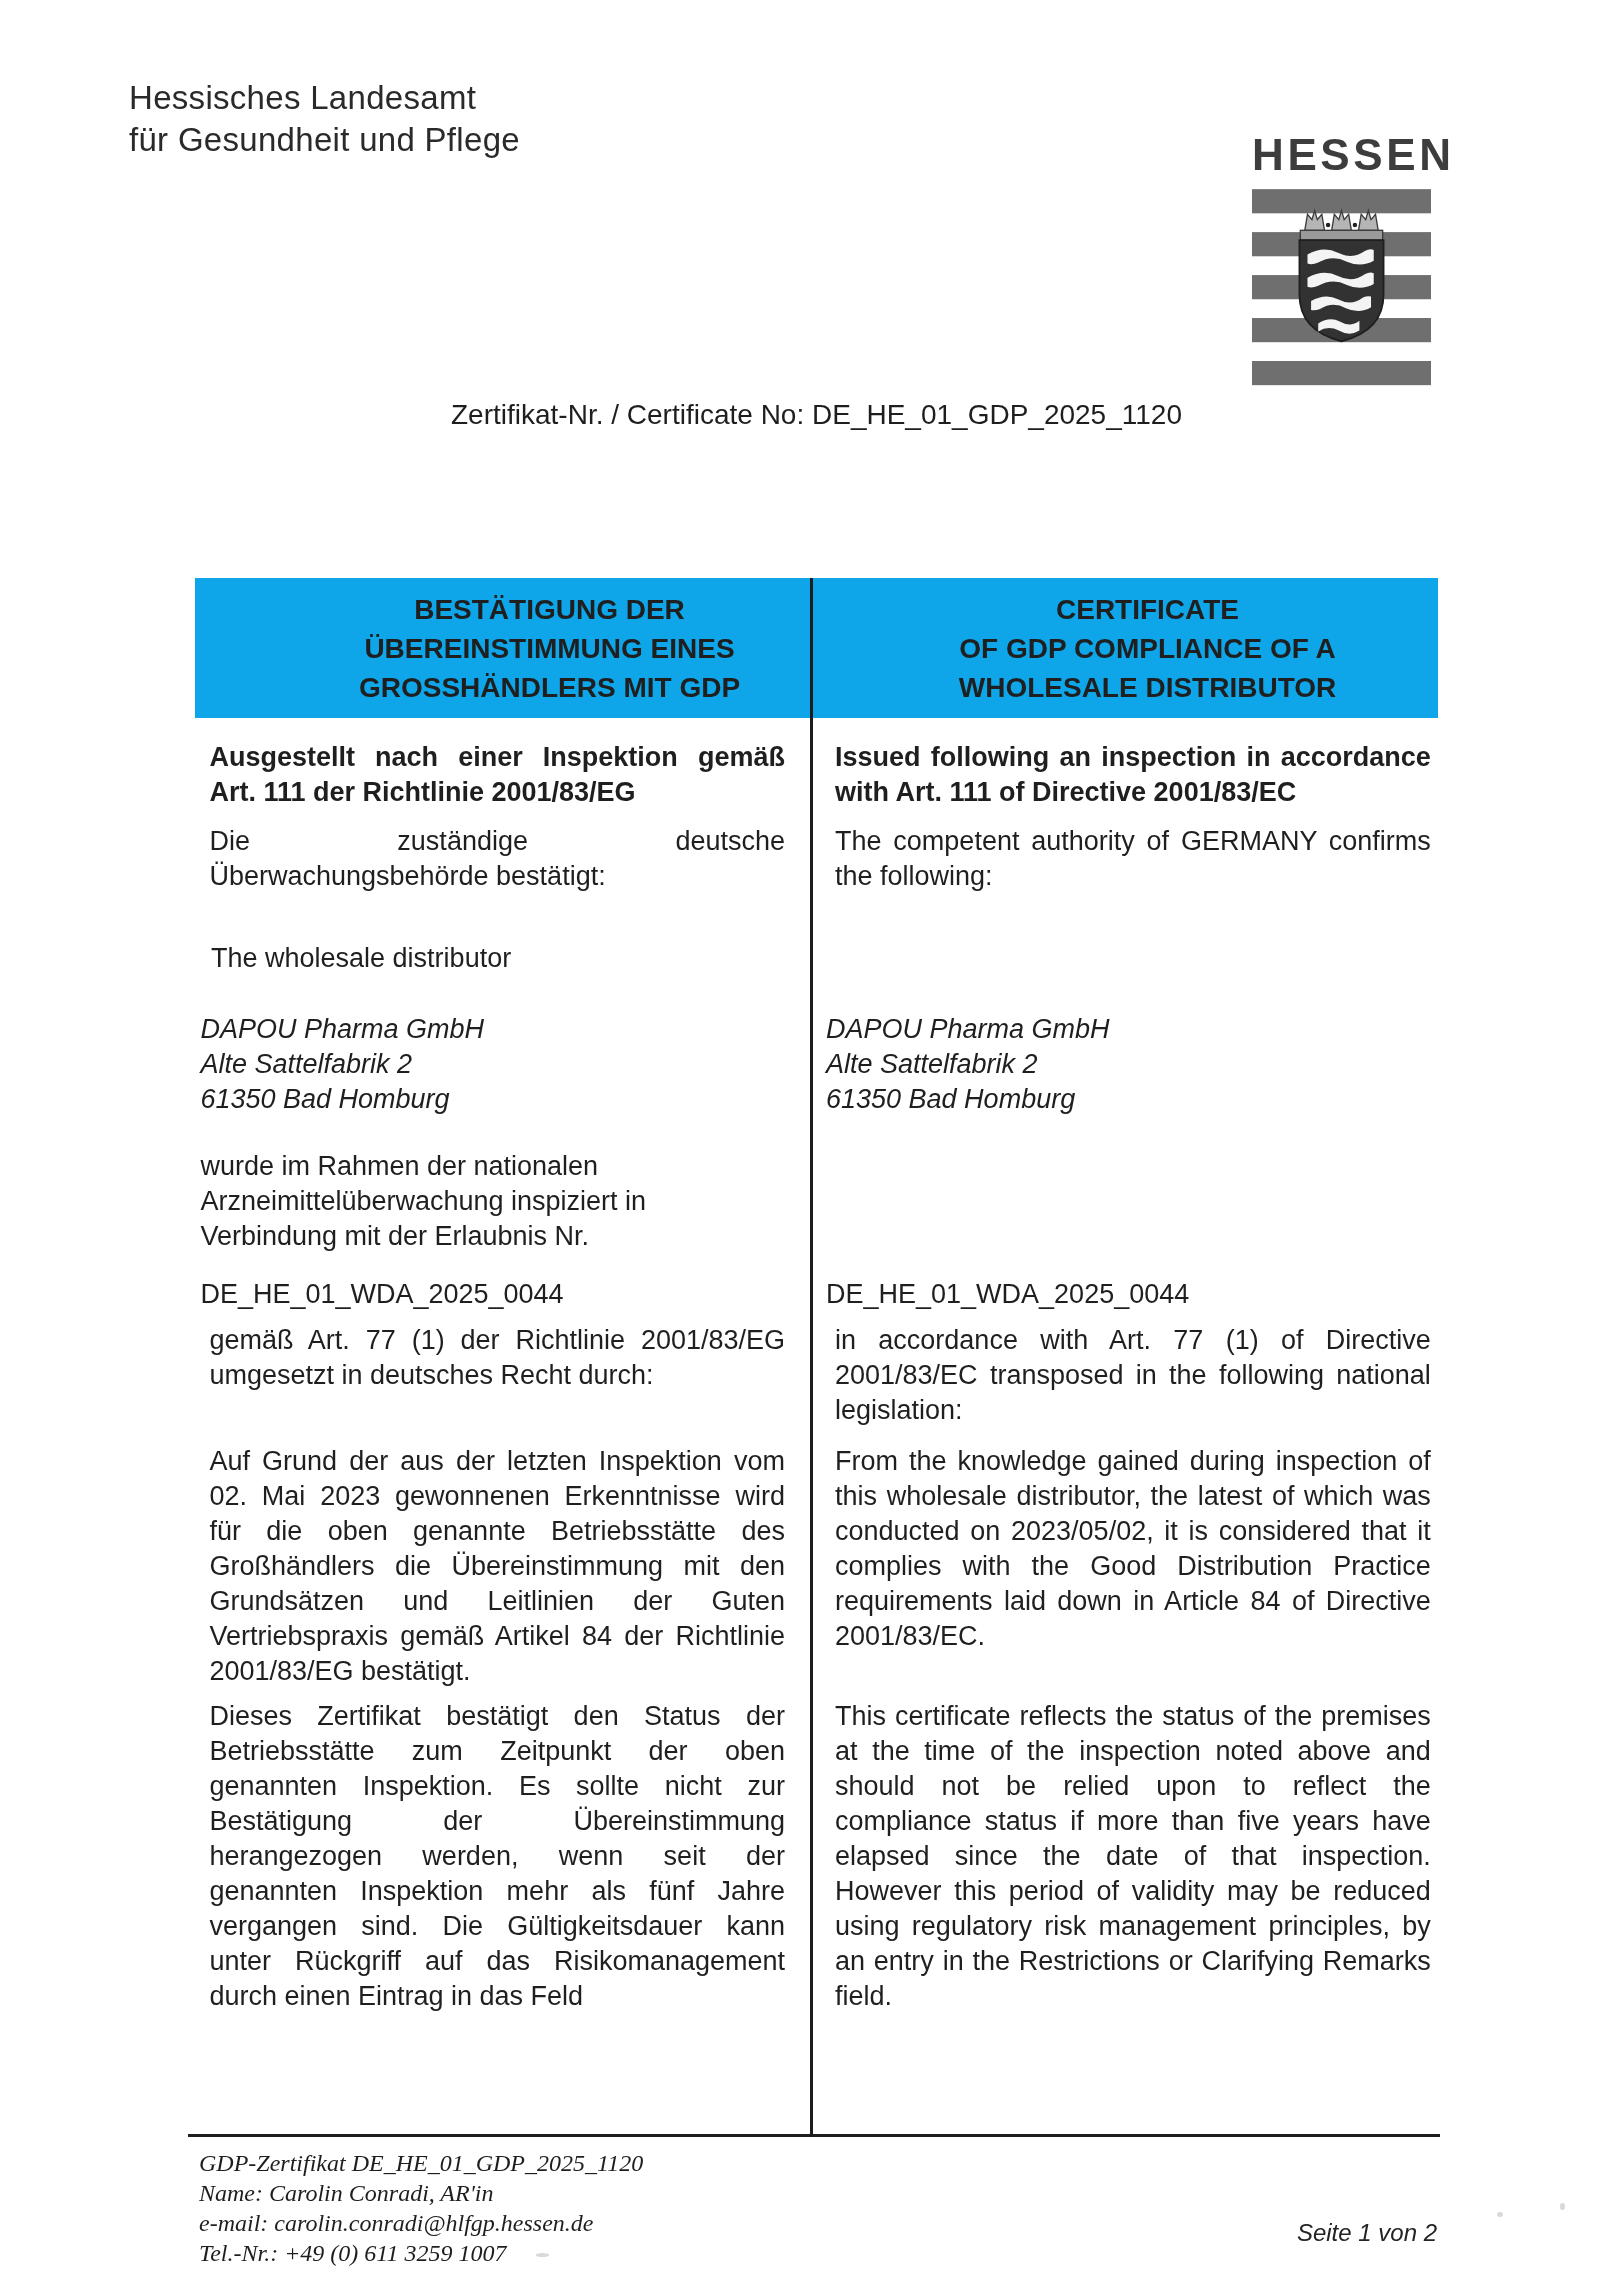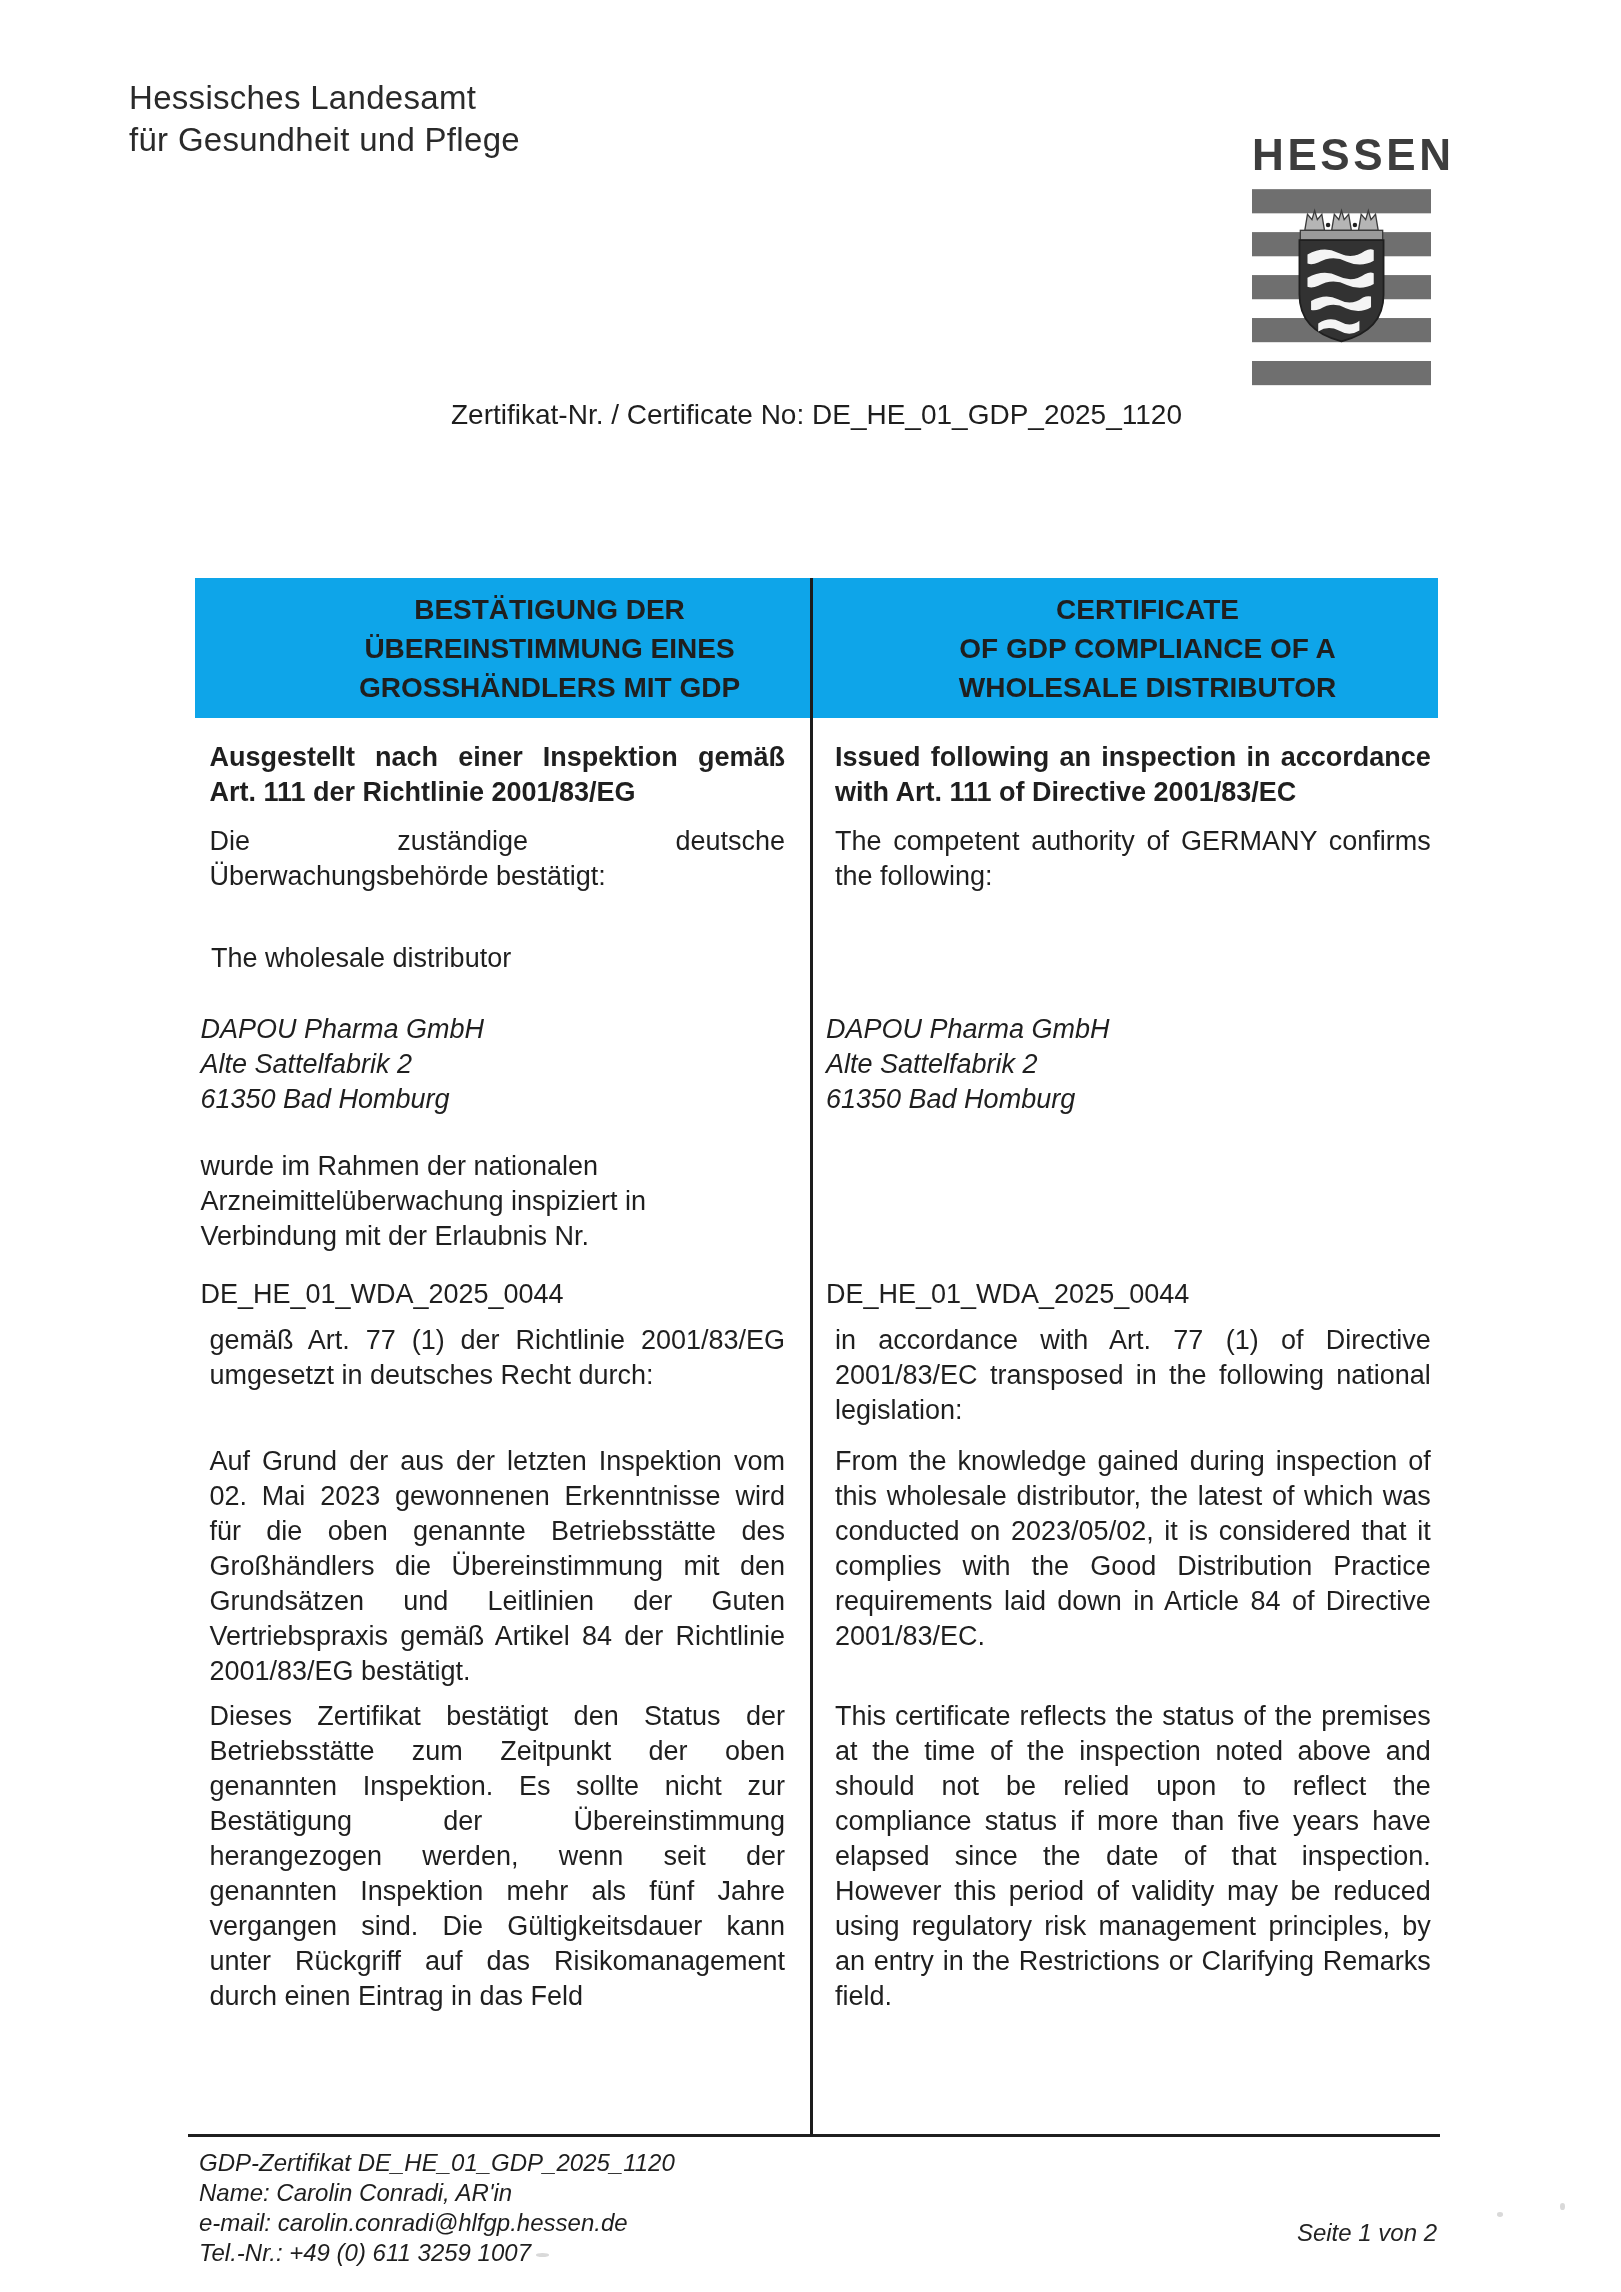--- a/index.html
+++ b/index.html
@@ -65,21 +65,21 @@
   .r-compliance{margin-top:16px;}
   .r-validity{margin-top:10.7px;}
 
   
   .bottom-rule{
     position:absolute;left:188px;top:2134px;width:1252px;height:2.7px;
     background:#1f1f1f;
   }
   .footer-block{
     position:absolute;left:199px;top:2148px;
-    font-style:italic;font-size:24px;line-height:30px;color:#1e1e1e;
+    font-style:italic;font-size:24px;line-height:30px;color:#1e1e1e;font-family:Liberation Serif, serif;
   }
   .page-number{
     position:absolute;right:184px;top:2219px;
     font-style:italic;font-size:24px;color:#242424;
   }
   .speck{position:absolute;background:#b9b9b9;border-radius:50%;opacity:.55;}
 </style>
 </head>
 <body>
 

